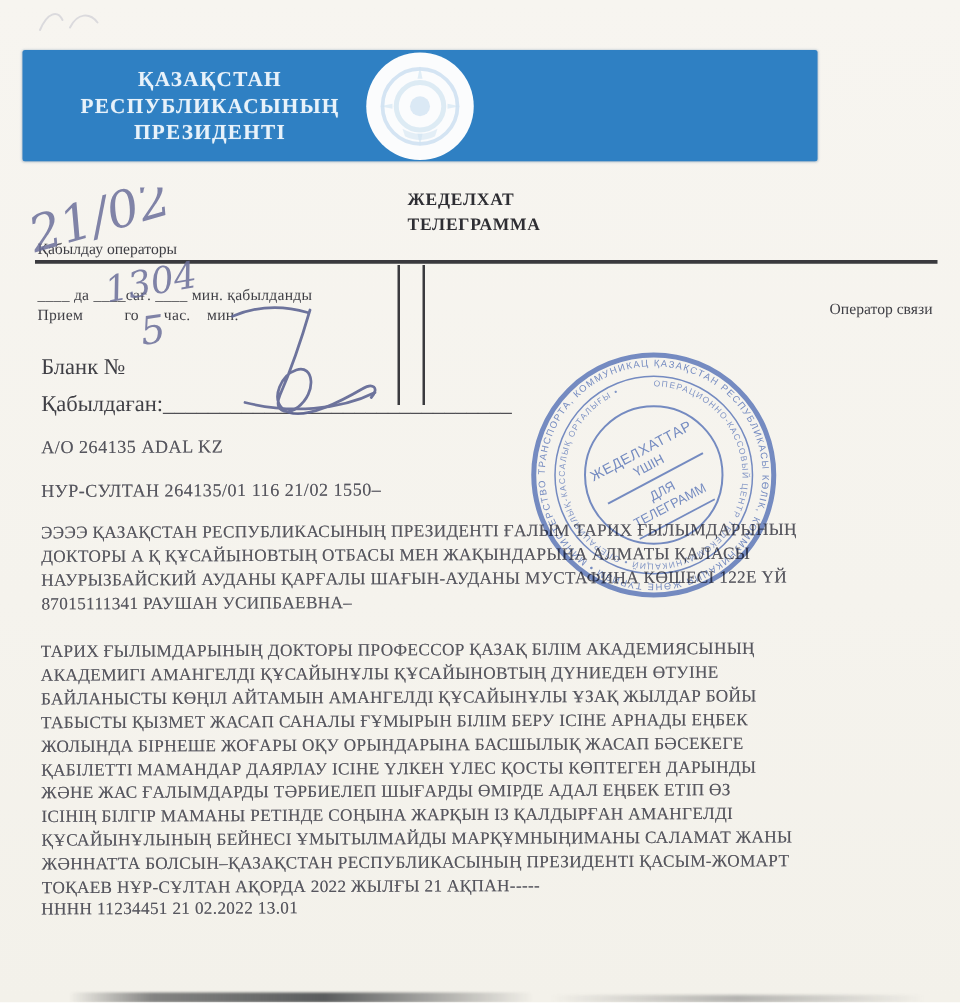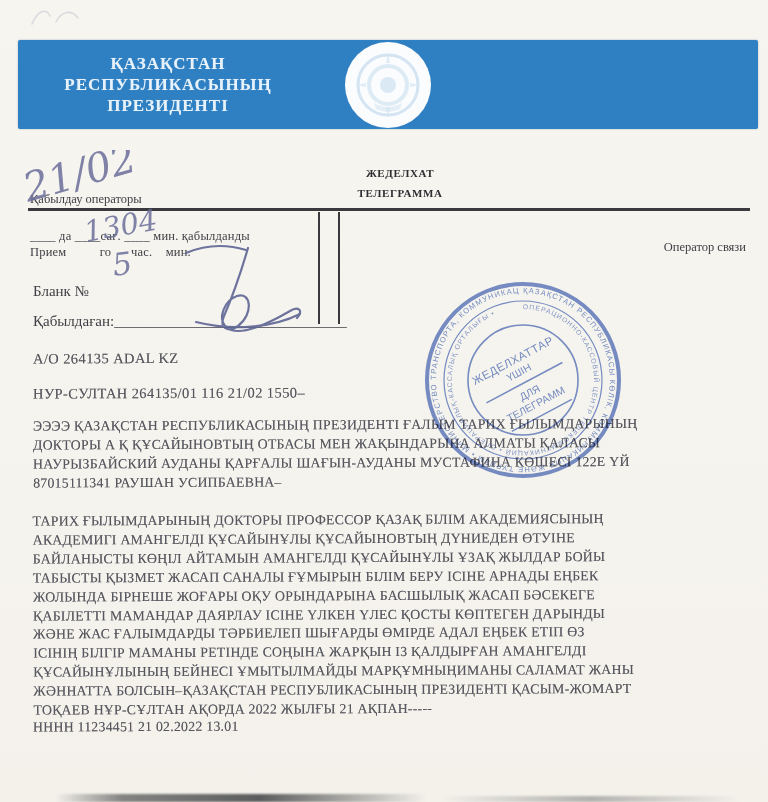--- a/index.html
+++ b/index.html
@@ -6,51 +6,51 @@
   .page{
     position:relative;
     width:768px;height:802px;
     background:linear-gradient(180deg,#f7f5f0 0%,#f5f3ed 60%,#f3f1ea 100%);
     overflow:hidden;
     font-family:"Liberation Serif", serif;
     color:#4a4a52;
   }
   
   .band{
-    position:absolute;left:18px;top:40px;width:740px;height:89px;
+    position:absolute;left:18px;top:40px;width:636px;height:89px;
     background:#2f80c3;border-radius:2px;
     display:flex;align-items:center;justify-content:space-between;
     box-shadow:0 0 2px rgba(30,80,130,.4);
   }
   .band-title{
     width:300px;text-align:center;
     font-weight:bold;font-size:17px;line-height:21px;letter-spacing:1px;
     color:#e8f2fa;white-space:pre-line;text-shadow:0 0 1px rgba(255,255,255,.3);
   }
   .emblem{
     position:absolute;left:50%;top:50%;transform:translate(-50%,-50%);
     width:88px;height:88px;
   }
   
   .doc-title{
-    position:absolute;left:326px;top:163px;width:148px;text-align:center;
-    font-weight:bold;font-size:11px;line-height:20px;letter-spacing:.6px;color:#2e2e33;
+    position:absolute;left:326px;top:151px;width:148px;text-align:left;
+    font-weight:bold;font-size:14px;line-height:20px;letter-spacing:.6px;color:#2e2e33;
     white-space:pre-line;
   }
   .op-label{position:absolute;font-size:12.5px;color:#3e3e44;}
   .rule-h{
     position:absolute;left:28px;top:208px;width:722px;height:0;
     border-top:3px solid #3a3a3e;
   }
   .rule-v{position:absolute;top:212px;height:112px;width:0;border-left:2.5px solid #3a3a3e;}
   .form-col{
     position:absolute;font-size:12.5px;line-height:16.2px;color:#3f3f45;
     white-space:pre;letter-spacing:.2px;
   }
-  .blank-label{position:absolute;font-size:15px;color:#3f3f45;white-space:pre;}
+  .blank-label{position:absolute;font-size:18px;color:#3f3f45;white-space:pre;}
   
   .typed{
     position:absolute;left:33px;width:715px;
     font-size:13.8px;line-height:18.9px;letter-spacing:.25px;
     color:#56565e;white-space:pre-line;
     text-shadow:0 0 .5px rgba(86,86,94,.55);
     transform:rotate(-.25deg);
   }
   .mono-ish{letter-spacing:.4px;}
   

